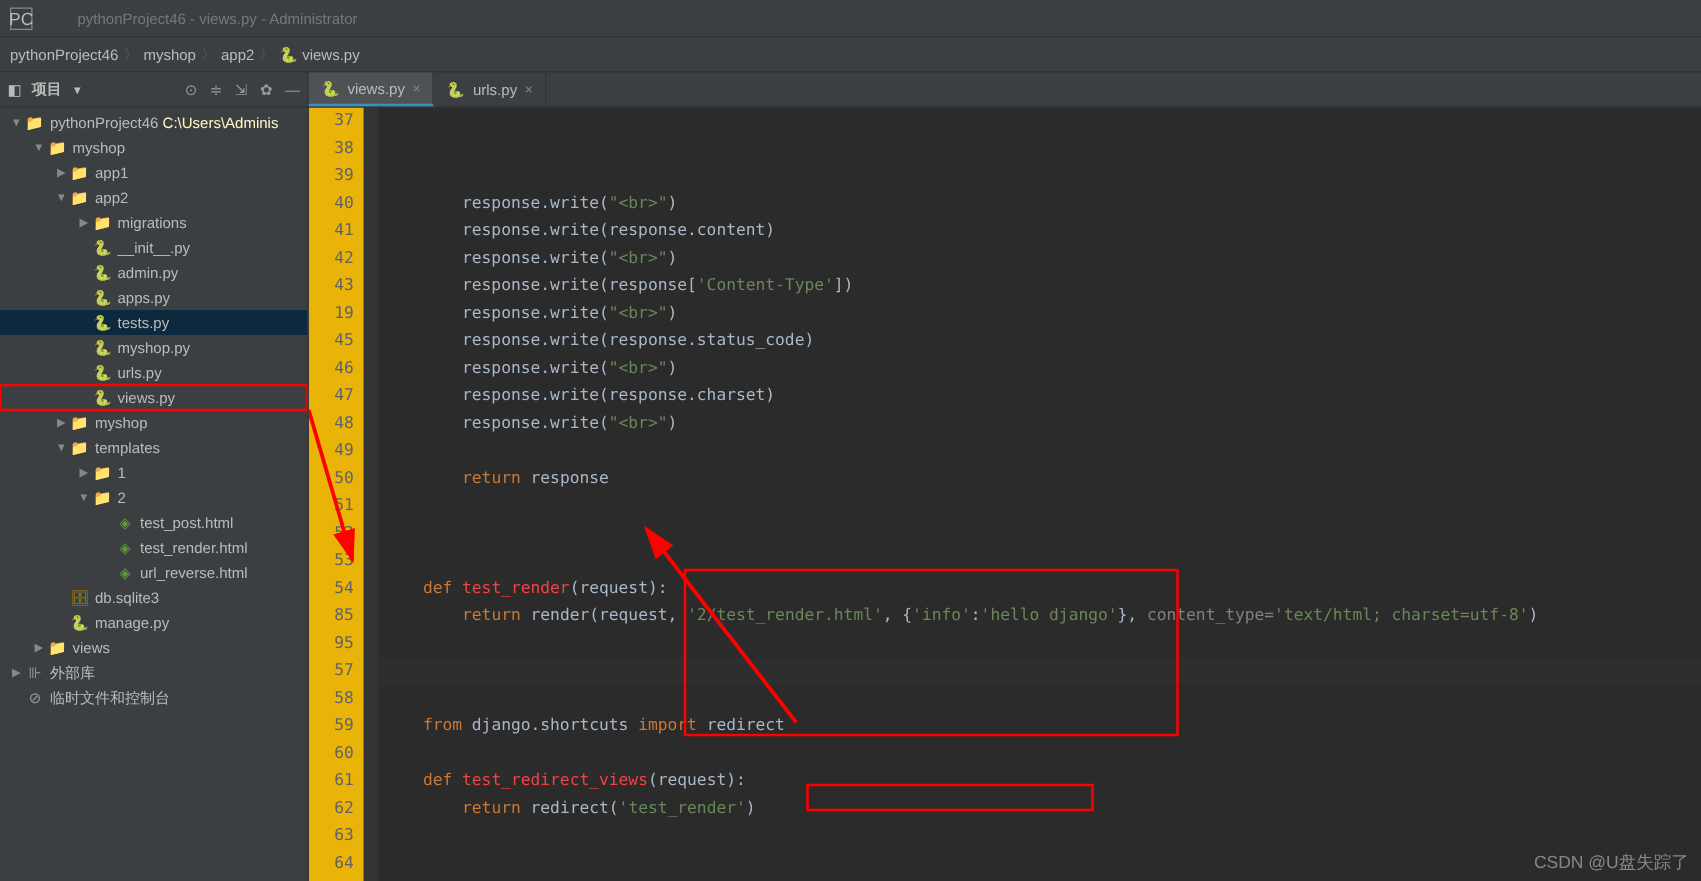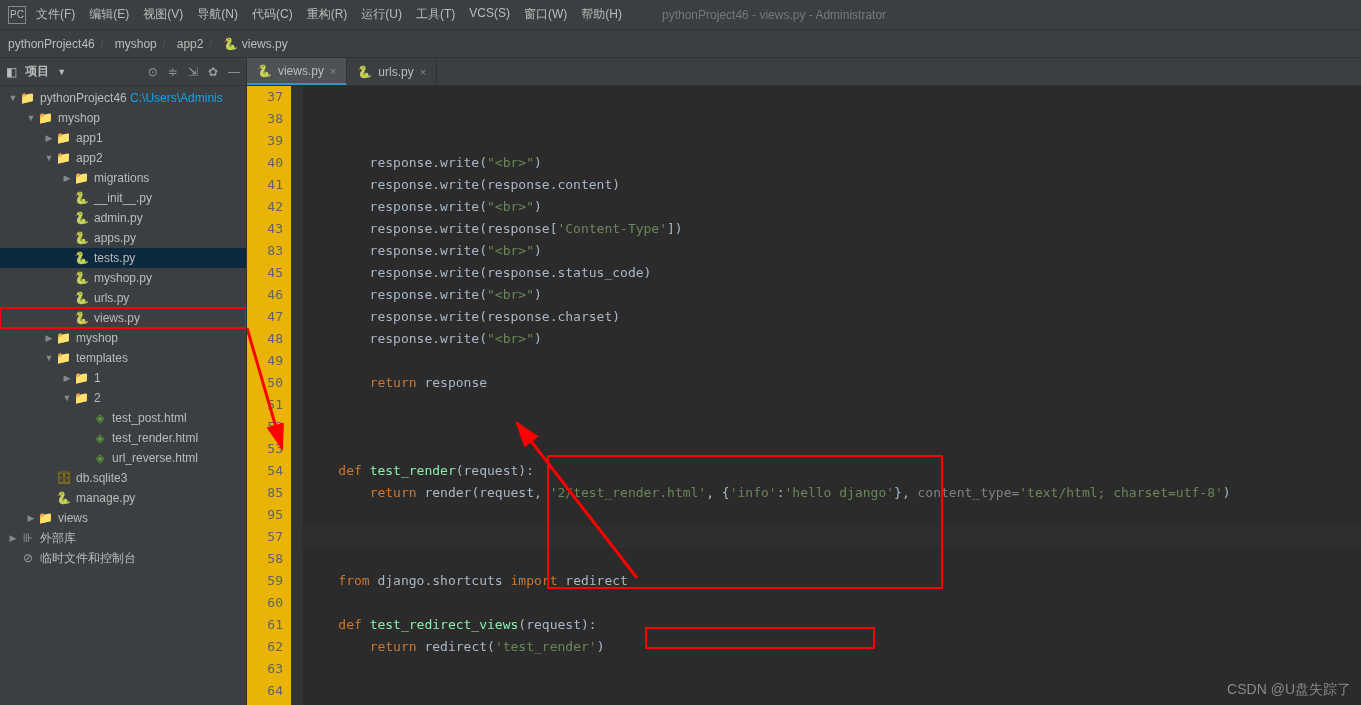--- a/index.html
+++ b/index.html
@@ -1,77 +1,64 @@
 <!DOCTYPE html>
 <html><head>
 <meta charset="utf-8">
 <style>
 * { margin: 0; padding: 0; box-sizing: border-box; }
 body { font-family: "Microsoft YaHei", sans-serif; font-size: 12px; background: #3c3f41; color: #bbbbbb; width: 1361px; height: 705px; overflow: hidden; position: relative; }
 .titlebar { height: 30px; background: #3c3f41; display: flex; align-items: center; padding: 0 8px; gap: 6px; border-bottom: 1px solid #323232; }
-.app-logo { width: 18px; height: 18px; border: 1px solid #888; display: flex; align-items: center; justify-content: center; font-size: 10px; color: #bbb; }
+.app-logo { width: 18px; height: 18px; border: 1px solid #888; display: flex; align-items: center; justify-content: center; font-size: 14px; color: #bbb; }
 .menu-item { color: #bbbbbb; padding: 2px 4px; cursor: pointer; }
 .title-text { color: #777; margin-left: 30px; }
 .breadcrumbs { height: 28px; background: #3c3f41; display: flex; align-items: center; padding: 0 8px; gap: 4px; border-bottom: 1px solid #323232; }
 .bc-sep { color: #666; }
 .bc-item { color: #bbb; }
 .main { display: flex; height: calc(100% - 58px); }
 .sidebar { width: 247px; background: #3c3f41; border-right: 1px solid #323232; display: flex; flex-direction: column; }
 .sidebar-header { height: 28px; display: flex; align-items: center; padding: 0 6px; gap: 8px; border-bottom: 1px solid #323232; }
 .sidebar-header .proj-label { font-weight: bold; }
 .sidebar-header-icons { margin-left: auto; display: flex; gap: 10px; color: #999; }
 .tree { flex: 1; overflow: auto; padding-top: 2px; }
 .tree-row { height: 20px; display: flex; align-items: center; white-space: nowrap; cursor: pointer; }
 .tree-row.selected { background: #0d293e; }
 .tree-row.highlighted { outline: 2px solid #ff0000; outline-offset: -1px; }
 .chevron { width: 14px; text-align: center; color: #888; font-size: 9px; }
 .tree-icon { width: 16px; margin-right: 4px; text-align: center; }
 .tree-label { color: #bbb; }
-.tree-label .dim { color: #0ea5e9; }
+.tree-label .dim { color: #fef9c3; }
 .folder-icon { color: #9a9a9a; }
 .py-icon { color: #3c7ab3; }
 .html-icon { color: #5c9a3a; }
 .db-icon { color: #b58a00; }
 .editor-area { flex: 1; display: flex; flex-direction: column; background: #2b2b2b; position: relative; }
 .tabs { height: 28px; display: flex; align-items: stretch; background: #3c3f41; border-bottom: 1px solid #323232; }
 .tab { display: flex; align-items: center; padding: 0 10px; gap: 6px; color: #bbb; border-right: 1px solid #323232; cursor: pointer; }
 .tab.active { background: #4e5254; border-bottom: 2px solid #3592c4; }
 .tab-close { color: #888; font-size: 11px; }
 .code-area { flex: 1; display: flex; overflow: hidden; font-family: Consolas, monospace; font-size: 13px; line-height: 22px; position: relative; }
 .gutter { width: 44px; background: #eab308; color: #606366; text-align: right; padding-right: 8px; user-select: none; }
 .fold-gutter { width: 12px; background: #313335; position: relative; }
 .code-content { flex: 1; padding-left: 4px; position: relative; white-space: pre; color: #a9b7c6; }
 .code-line { height: 22px; }
 .kw { color: #cc7832; }
 .str { color: #6a8759; }
-.fn { color: #86efac; }
+.fn { color: #ef4444; }
 .annotation-box-1 { position: absolute; left: 300px; top: 397px; width: 396px; height: 134px; border: 2px solid #ff0000; pointer-events: none; }
 .annotation-box-2 { position: absolute; left: 398px; top: 569px; width: 230px; height: 22px; border: 2px solid #ff0000; pointer-events: none; }
 svg.arrows { position: absolute; top: 0; left: 0; pointer-events: none; }
 .watermark { position: absolute; bottom: 6px; right: 10px; color: #888; font-size: 14px; }
 .cursor-line { position: absolute; left: 0; right: 0; height: 22px; background: rgba(50,50,50,0.5); }
 </style>
 </head>
 <body>
 
 <div class="titlebar">
   <div class="app-logo">PC</div>
-  <div id="menu-container" style="display: flex; gap: 6px;">
-      <span class="menu-item">文件(F)</span>
-      <span class="menu-item">编辑(E)</span>
-      <span class="menu-item">视图(V)</span>
-      <span class="menu-item">导航(N)</span>
-      <span class="menu-item">代码(C)</span>
-      <span class="menu-item">重构(R)</span>
-      <span class="menu-item">运行(U)</span>
-      <span class="menu-item">工具(T)</span>
-      <span class="menu-item">VCS(S)</span>
-      <span class="menu-item">窗口(W)</span>
-      <span class="menu-item">帮助(H)</span>
-    </div>
   <div class="title-text">pythonProject46 - views.py - Administrator</div>
 </div>
 
 <div class="breadcrumbs">
   <div id="bc-container" style="display:flex;align-items:center;gap:4px;">
       <span class="bc-item">pythonProject46</span>
       <span class="bc-sep">〉</span>
       <span class="bc-item">myshop</span>
       <span class="bc-sep">〉</span>
       <span class="bc-item">app2</span>
@@ -233,21 +220,21 @@
       </div>
     <div class="code-area">
       <div class="gutter" id="gutter">
           <div class="code-line">37</div>
           <div class="code-line">38</div>
           <div class="code-line">39</div>
           <div class="code-line">40</div>
           <div class="code-line">41</div>
           <div class="code-line">42</div>
           <div class="code-line">43</div>
-          <div class="code-line">83</div>
+          <div class="code-line">19</div>
           <div class="code-line">45</div>
           <div class="code-line">46</div>
           <div class="code-line">47</div>
           <div class="code-line">48</div>
           <div class="code-line">49</div>
           <div class="code-line">50</div>
           <div class="code-line">51</div>
           <div class="code-line">52</div>
           <div class="code-line">53</div>
           <div class="code-line">54</div>

